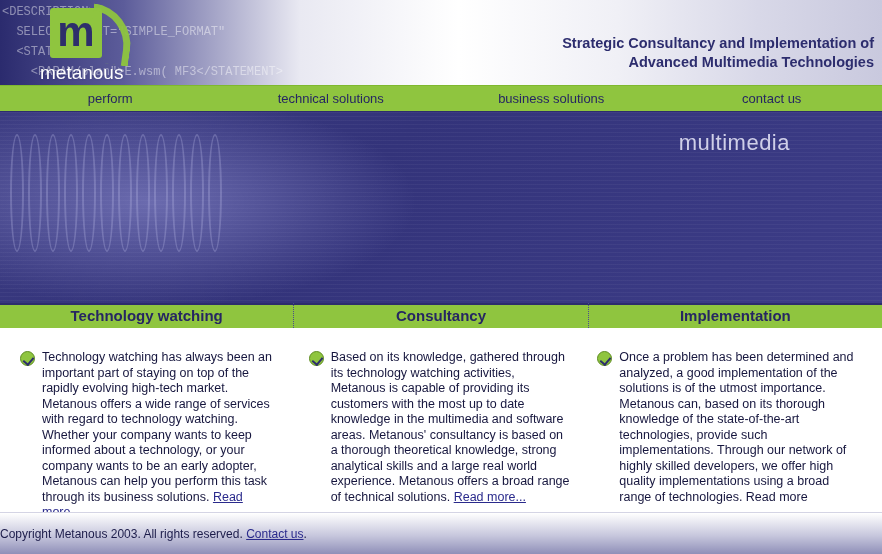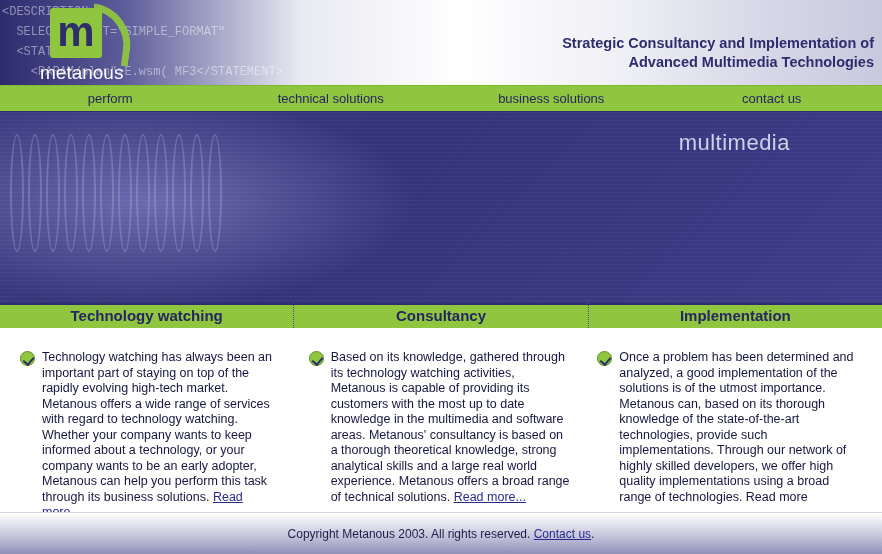--- a/index.html
+++ b/index.html
@@ -227,21 +227,20 @@
 
   
   .footer {
     position: absolute;
     left: 0;
     bottom: 0;
     width: 882px;
     height: 42px;
     background: linear-gradient(to bottom, #ffffff 0%, #c7c7dd 55%, #8f8fb8 100%);
     border-top: 1px solid #d4d4e4;
-    text-align: center;
     font-size: 12px;
     color: #1c1c4a;
     line-height: 42px;
   }
   .footer a {
     color: #2a2a8c;
     text-decoration: underline;
     cursor: pointer;
   }
 </style>

